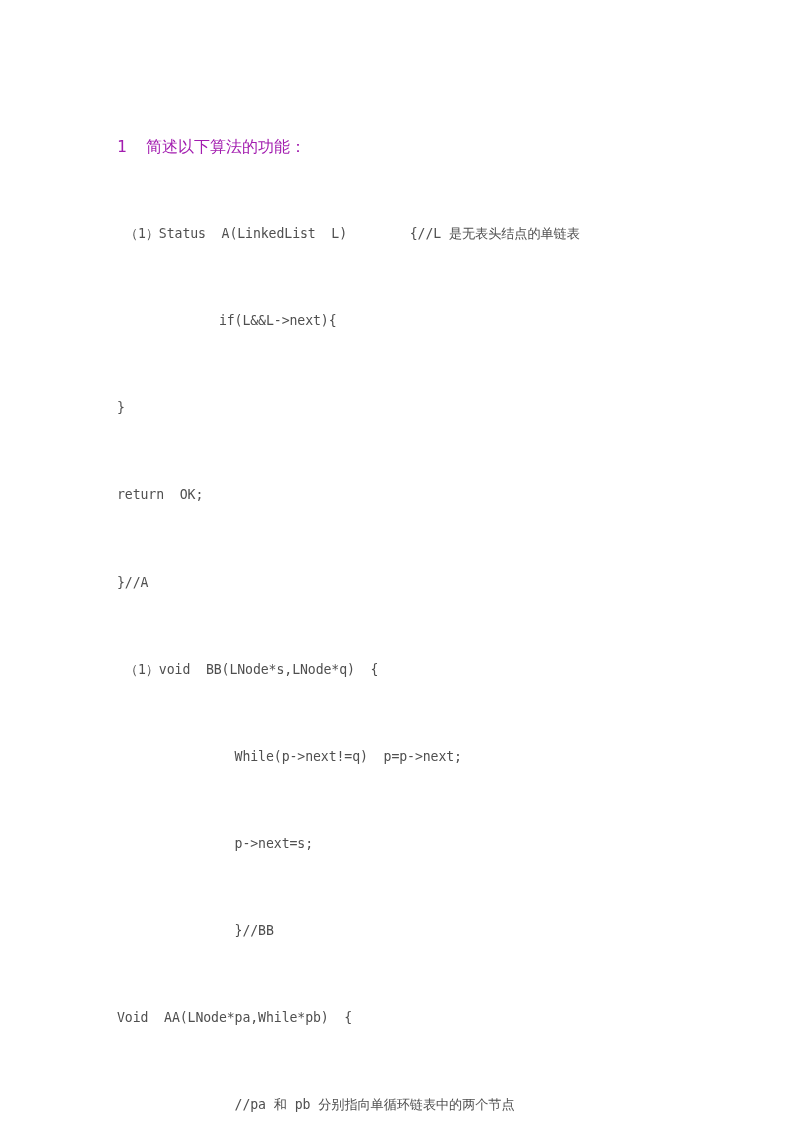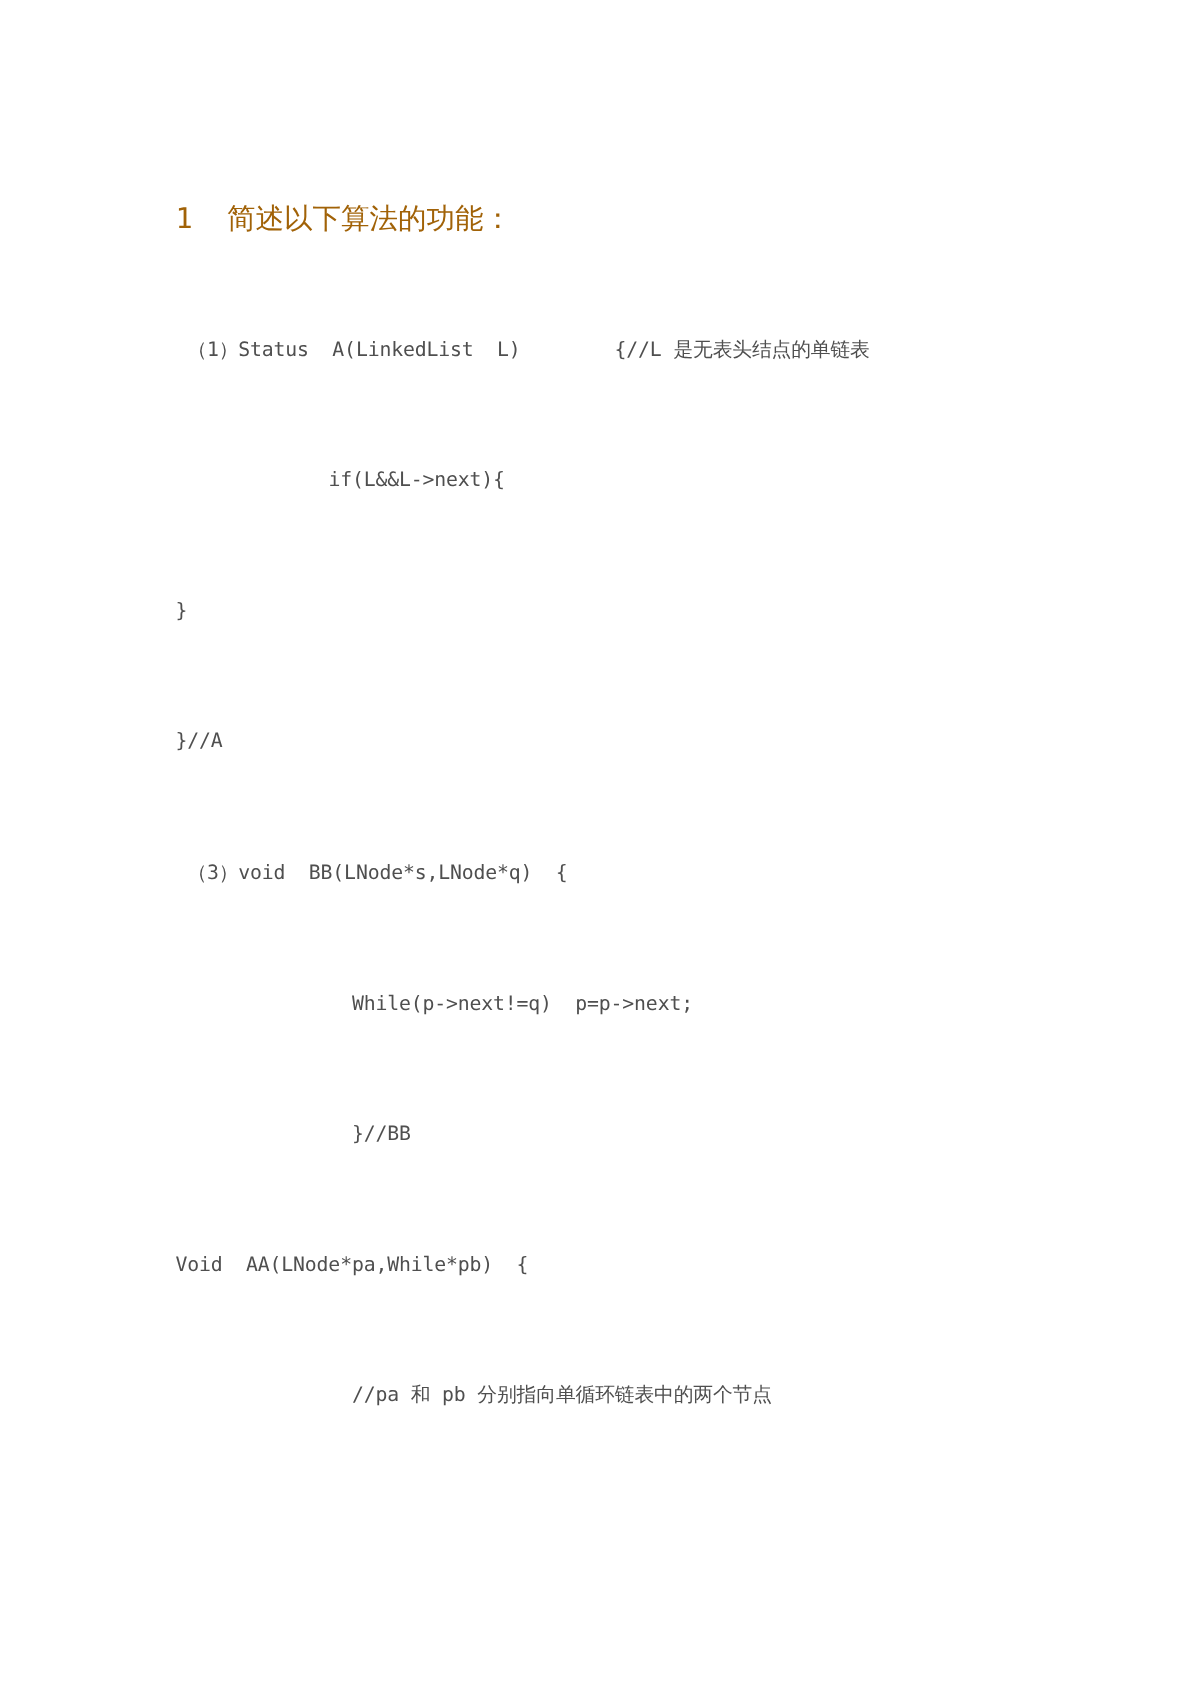--- a/index.html
+++ b/index.html
@@ -36,41 +36,43 @@
     white-space: pre-wrap;
     letter-spacing: -0.1px;
   }
   .line {
     white-space: pre-wrap;
     min-height: 21.7px;
     margin-top: 22px;
   }
   .heading-line {
     font-family: "DejaVu Sans Mono", "Liberation Mono", monospace;
-    font-size: 19px;
+    font-size: 16px;
     line-height: 21.7px;
     white-space: pre-wrap;
-    color: #a16207;
+    color: #a21caf;
   }
 </style>
 </head>
 <body>
 
 <div class="page">
   <div class="content">
 
     <div class="heading-line">1  简述以下算法的功能：</div>
 
     <div class="block-code">
       <div class="line"> （1）Status  A(LinkedList  L)        {//L 是无表头结点的单链表</div>
       <div class="line">             if(L&amp;&amp;L-&gt;next){</div>
       <div class="line">}</div>
+      <div class="line">return  OK;</div>
       <div class="line">}//A</div>
-      <div class="line"> （3）void  BB(LNode*s,LNode*q)  {</div>
+      <div class="line"> （1）void  BB(LNode*s,LNode*q)  {</div>
       <div class="line">               While(p-&gt;next!=q)  p=p-&gt;next;</div>
+      <div class="line">               p-&gt;next=s;</div>
       <div class="line">               }//BB</div>
       <div class="line">Void  AA(LNode*pa,While*pb)  {</div>
       <div class="line">               //pa 和 pb 分别指向单循环链表中的两个节点</div>
       
       
       
     </div>
 
   </div>
 </div>

